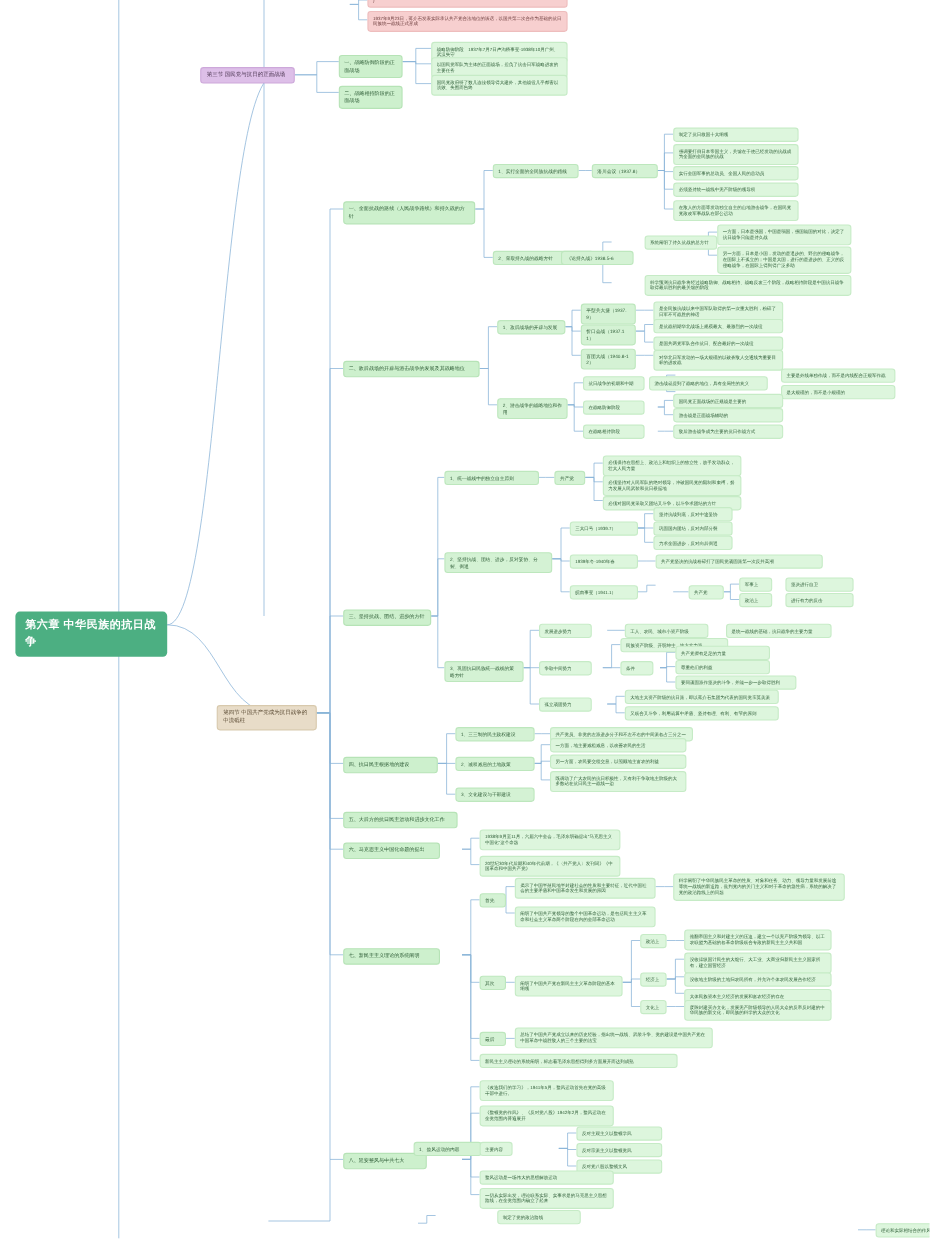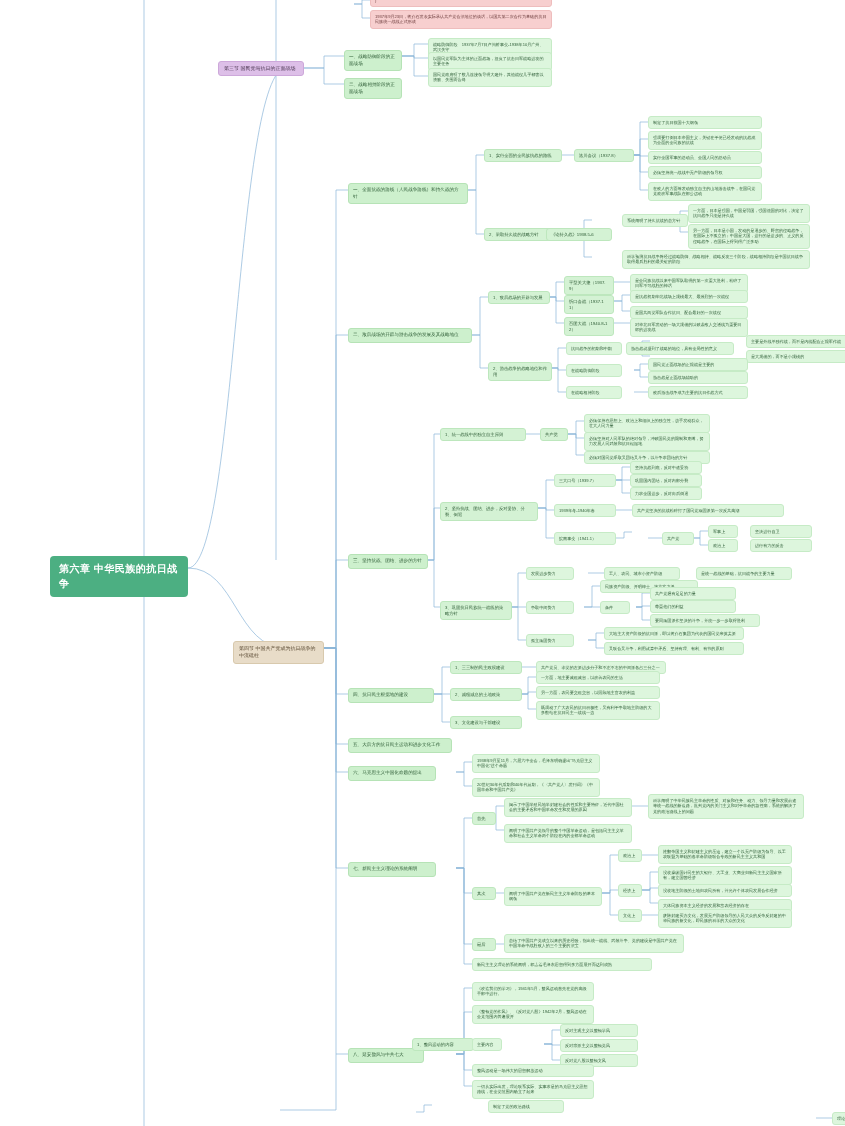--- a/index.html
+++ b/index.html
@@ -1,20 +1,20 @@
 <!DOCTYPE html>
 <html><head>
 <meta charset="utf-8">
 <style>
   html,body{margin:0;padding:0;background:#ffffff;}
   body{
     font-family:"Liberation Sans","DejaVu Sans",sans-serif;
     width:845px;height:1126px;position:relative;overflow:hidden;
   }
-  #canvas{position:absolute;left:0;top:0;width:770px;height:1126px;margin-left:36px;}
+  #canvas{position:absolute;left:0;top:0;width:770px;height:1126px;}
   svg.links{position:absolute;left:0;top:0;width:845px;height:1126px;pointer-events:none;}
   .node{
     position:absolute;box-sizing:border-box;
     border-radius:3px;
     line-height:1.45;
     padding:2px 4px;
     word-break:break-all;
     overflow:hidden;
   }
   .n-root{

